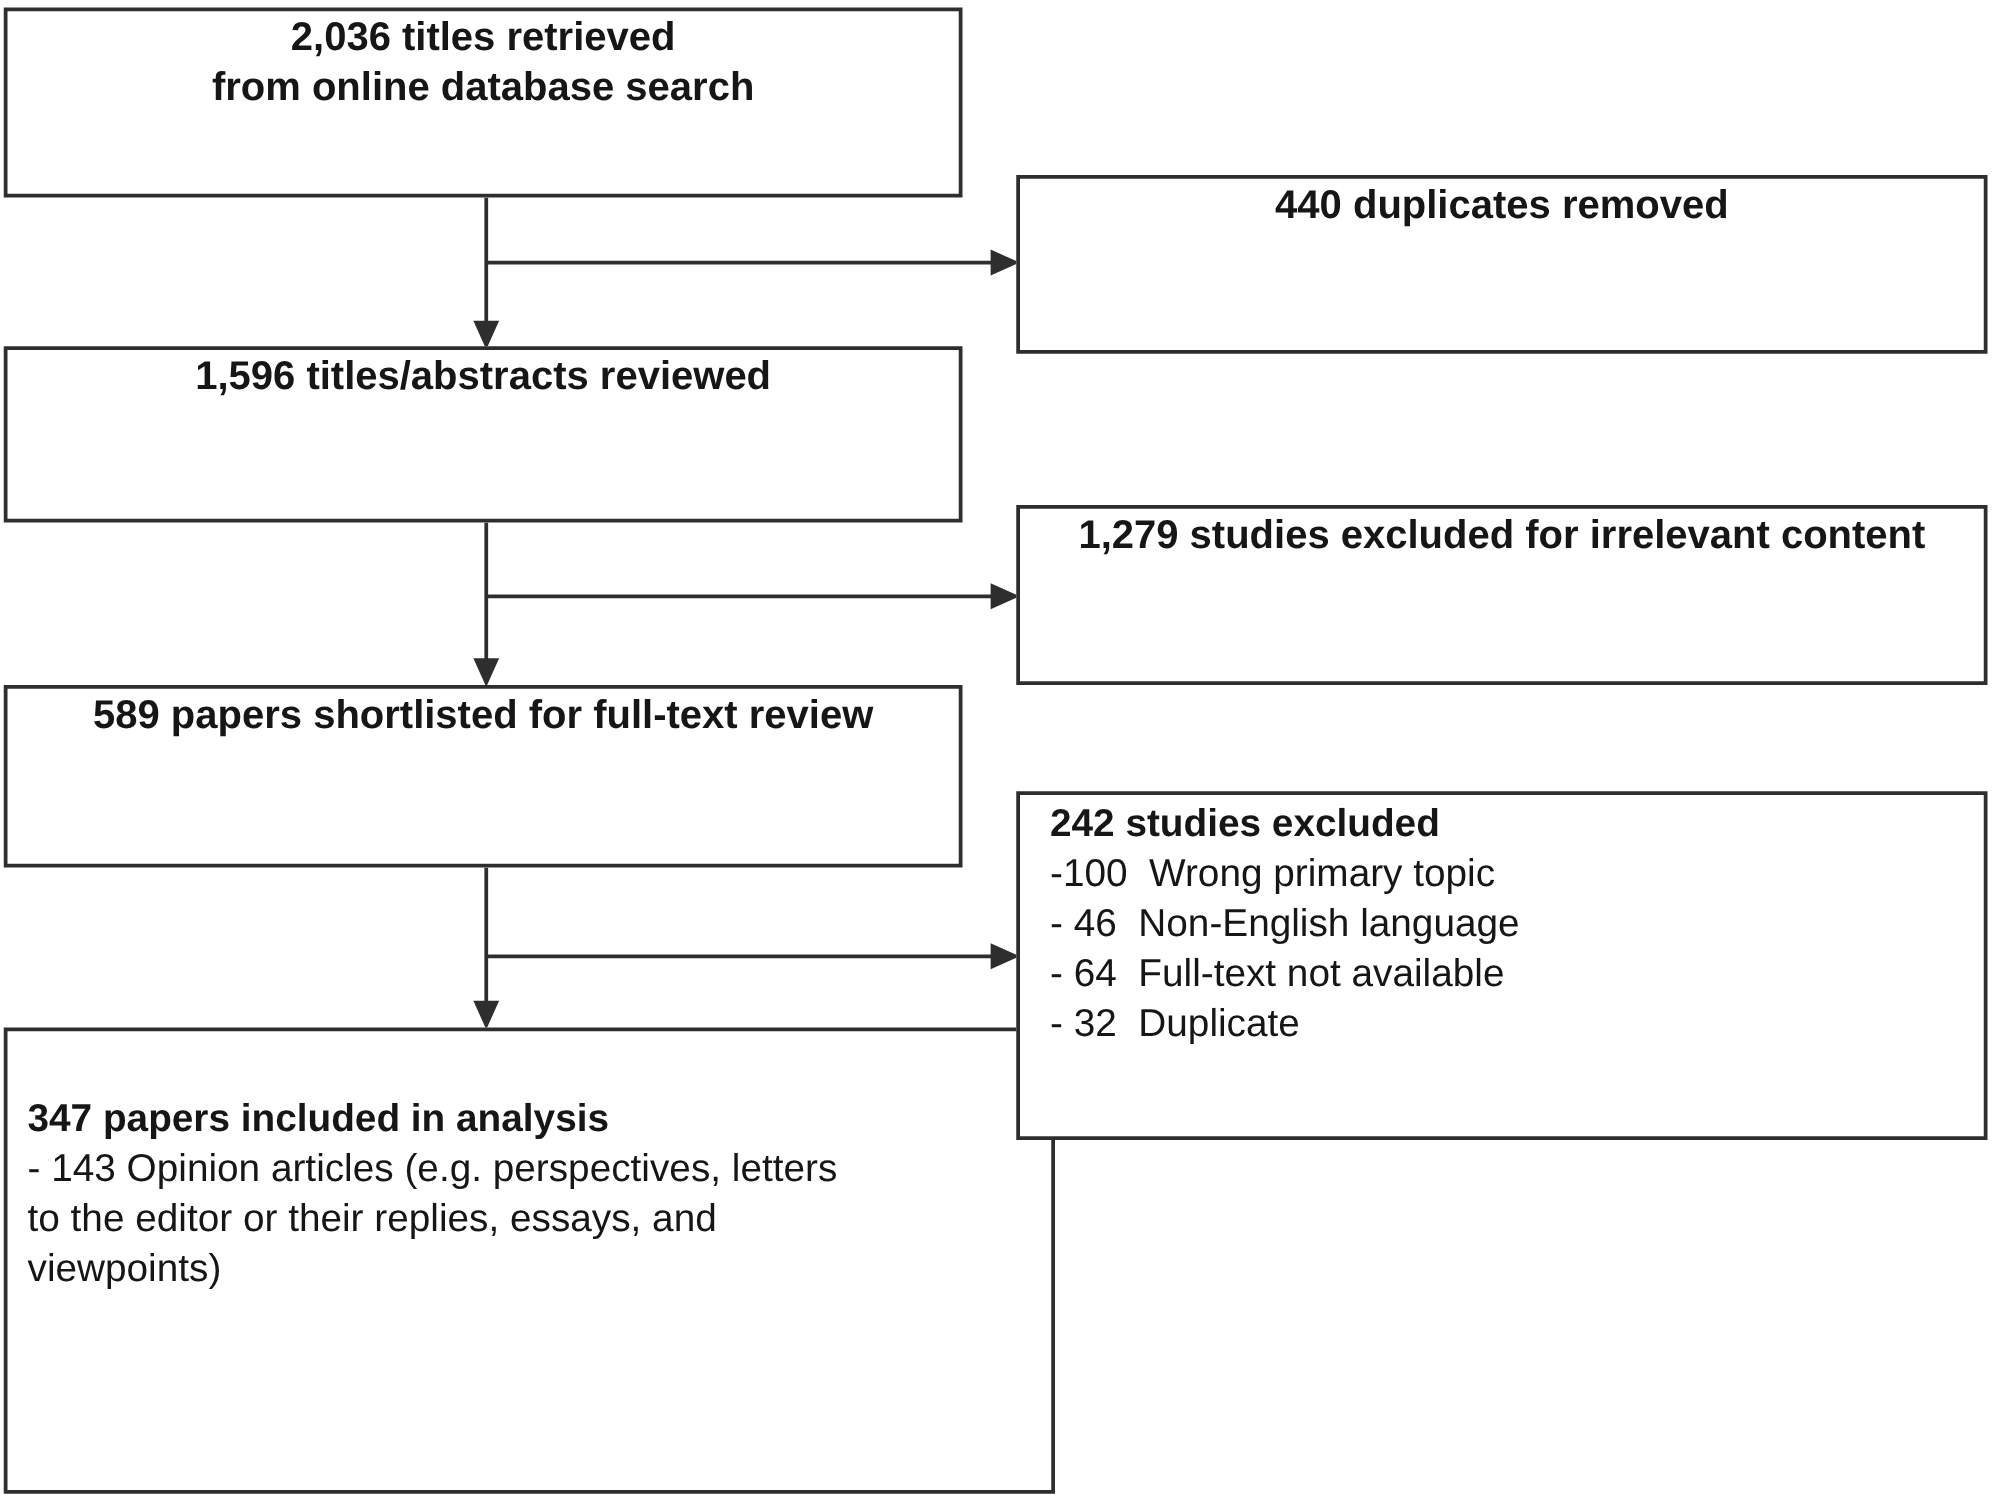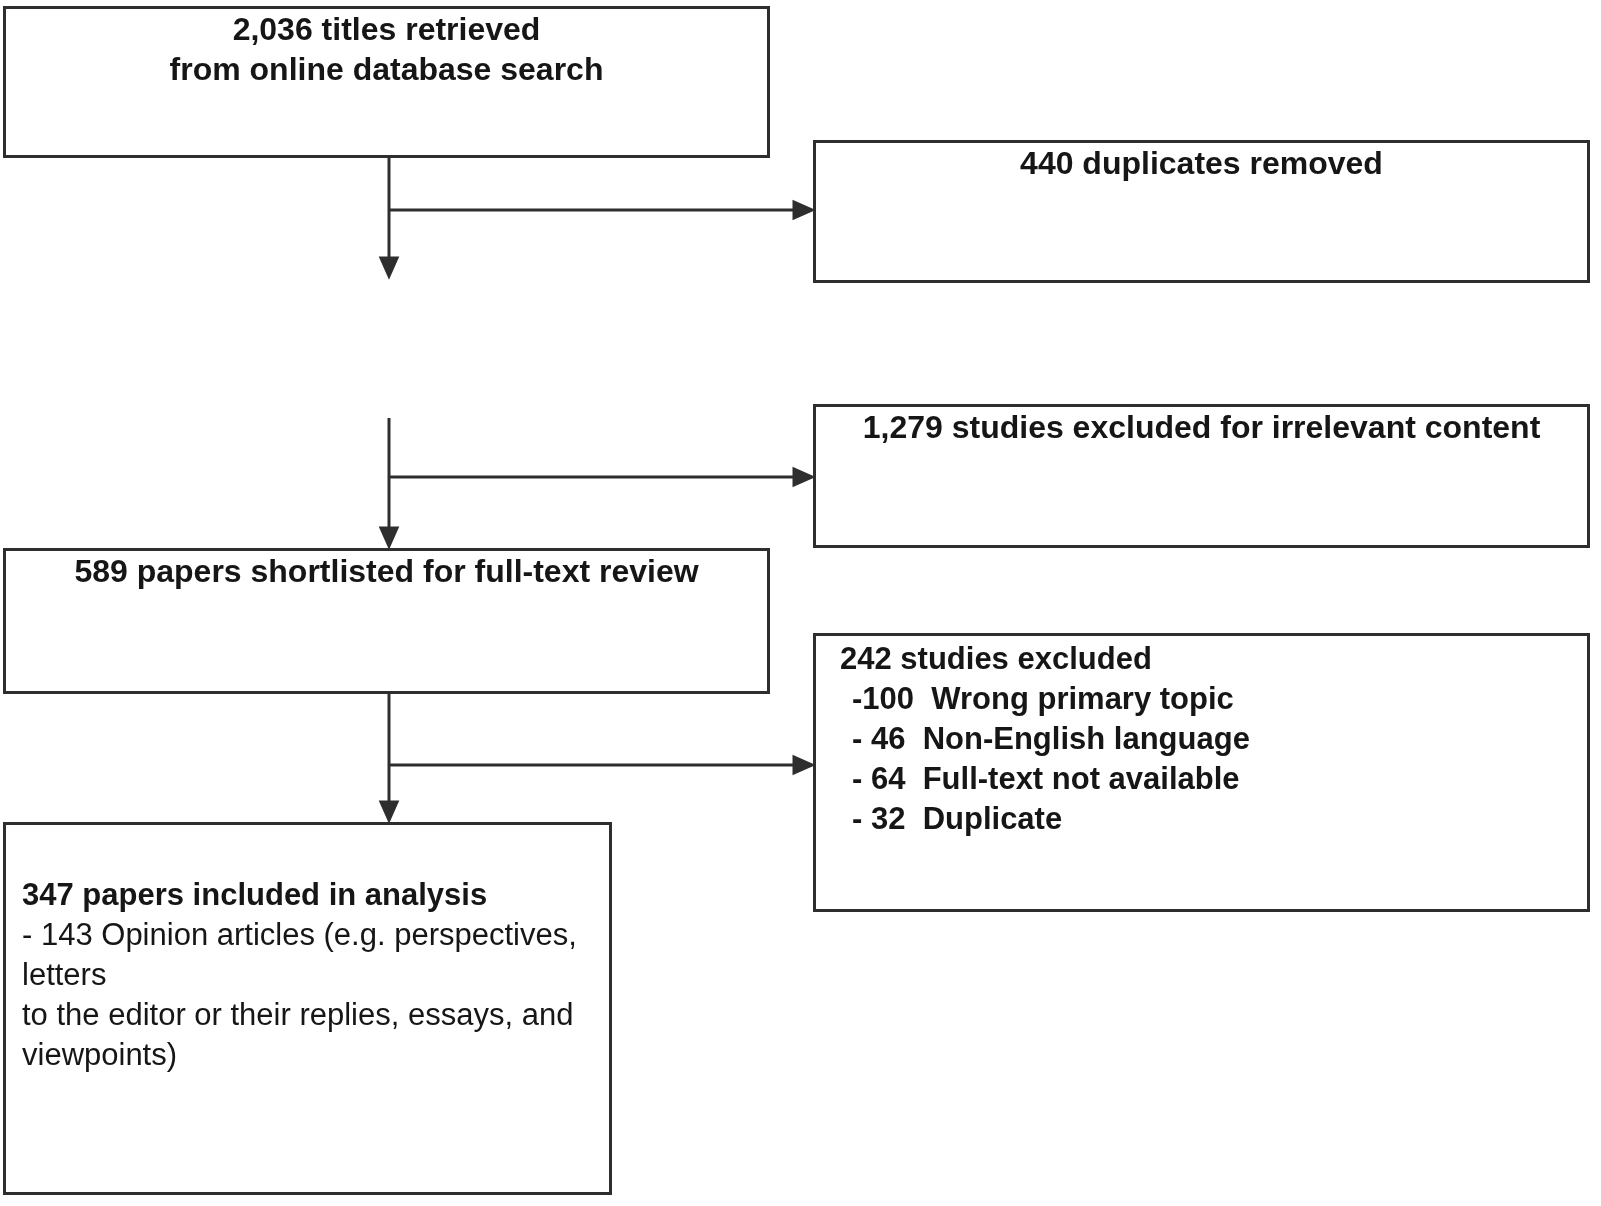--- a/index.html
+++ b/index.html
@@ -37,42 +37,41 @@
     font-weight: 700;
     font-size: 32px;
     line-height: 40px;
     text-align: center;
     white-space: pre-line;
   }
   
   .box-retrieved   { left: 3px;  top: 6px;   width: 767px; height: 152px; }
   .box-reviewed    { left: 3px;  top: 277px; width: 767px; height: 141px; }
   .box-shortlisted { left: 3px;  top: 548px; width: 767px; height: 146px; }
-  .box-included    { left: 3px;  top: 822px; width: 609px; height: 373px;
+  .box-included    { left: 3px;  top: 822px; width: 841px; height: 373px;
                      align-items: flex-start; justify-content: flex-start;
                      padding: 50px 10px 0 16px; }
   
   .box-duplicates  { left: 813px; top: 140px; width: 777px; height: 143px; }
   .box-irrelevant  { left: 813px; top: 404px; width: 777px; height: 144px; }
   .box-excluded    { left: 813px; top: 633px; width: 777px; height: 279px;
                      align-items: flex-start; justify-content: flex-start;
                      padding: 3px 10px 0 24px; }
   .list-heading {
     font-weight: 700;
     font-size: 31px;
     line-height: 40px;
     text-align: left;
   }
   .list-item {
-    font-weight: 700;
+    font-weight: 400;
     font-size: 31px;
     line-height: 40px;
     text-align: right;
     white-space: pre;
-    margin-left: 12px;
   }
   .list-item-wrap {
     font-weight: 400;
     font-size: 31px;
     line-height: 40px;
     text-align: left;
     white-space: pre-line;
   }
 </style>
 </head>
@@ -101,20 +100,23 @@
       <line x1="389" y1="765" x2="795" y2="765"></line>
       <polygon points="794,757 794,773 812,765"></polygon>
     </g>
   </svg>
 
   <div class="flow-box box-retrieved">
     <div class="label-center">2,036 titles retrieved
 from online database search</div>
   </div>
 
+  <div class="flow-box box-reviewed">
+    <div class="label-center">1,596 titles/abstracts reviewed</div>
+  </div>
 
   <div class="flow-box box-shortlisted">
     <div class="label-center">589 papers shortlisted for full-text review</div>
   </div>
 
   <div class="flow-box box-included">
     <div class="list-heading">347 papers included in analysis</div>
     <div class="list-item-wrap">- 143 Opinion articles (e.g. perspectives, letters
 to the editor or their replies, essays, and
 viewpoints)</div>

